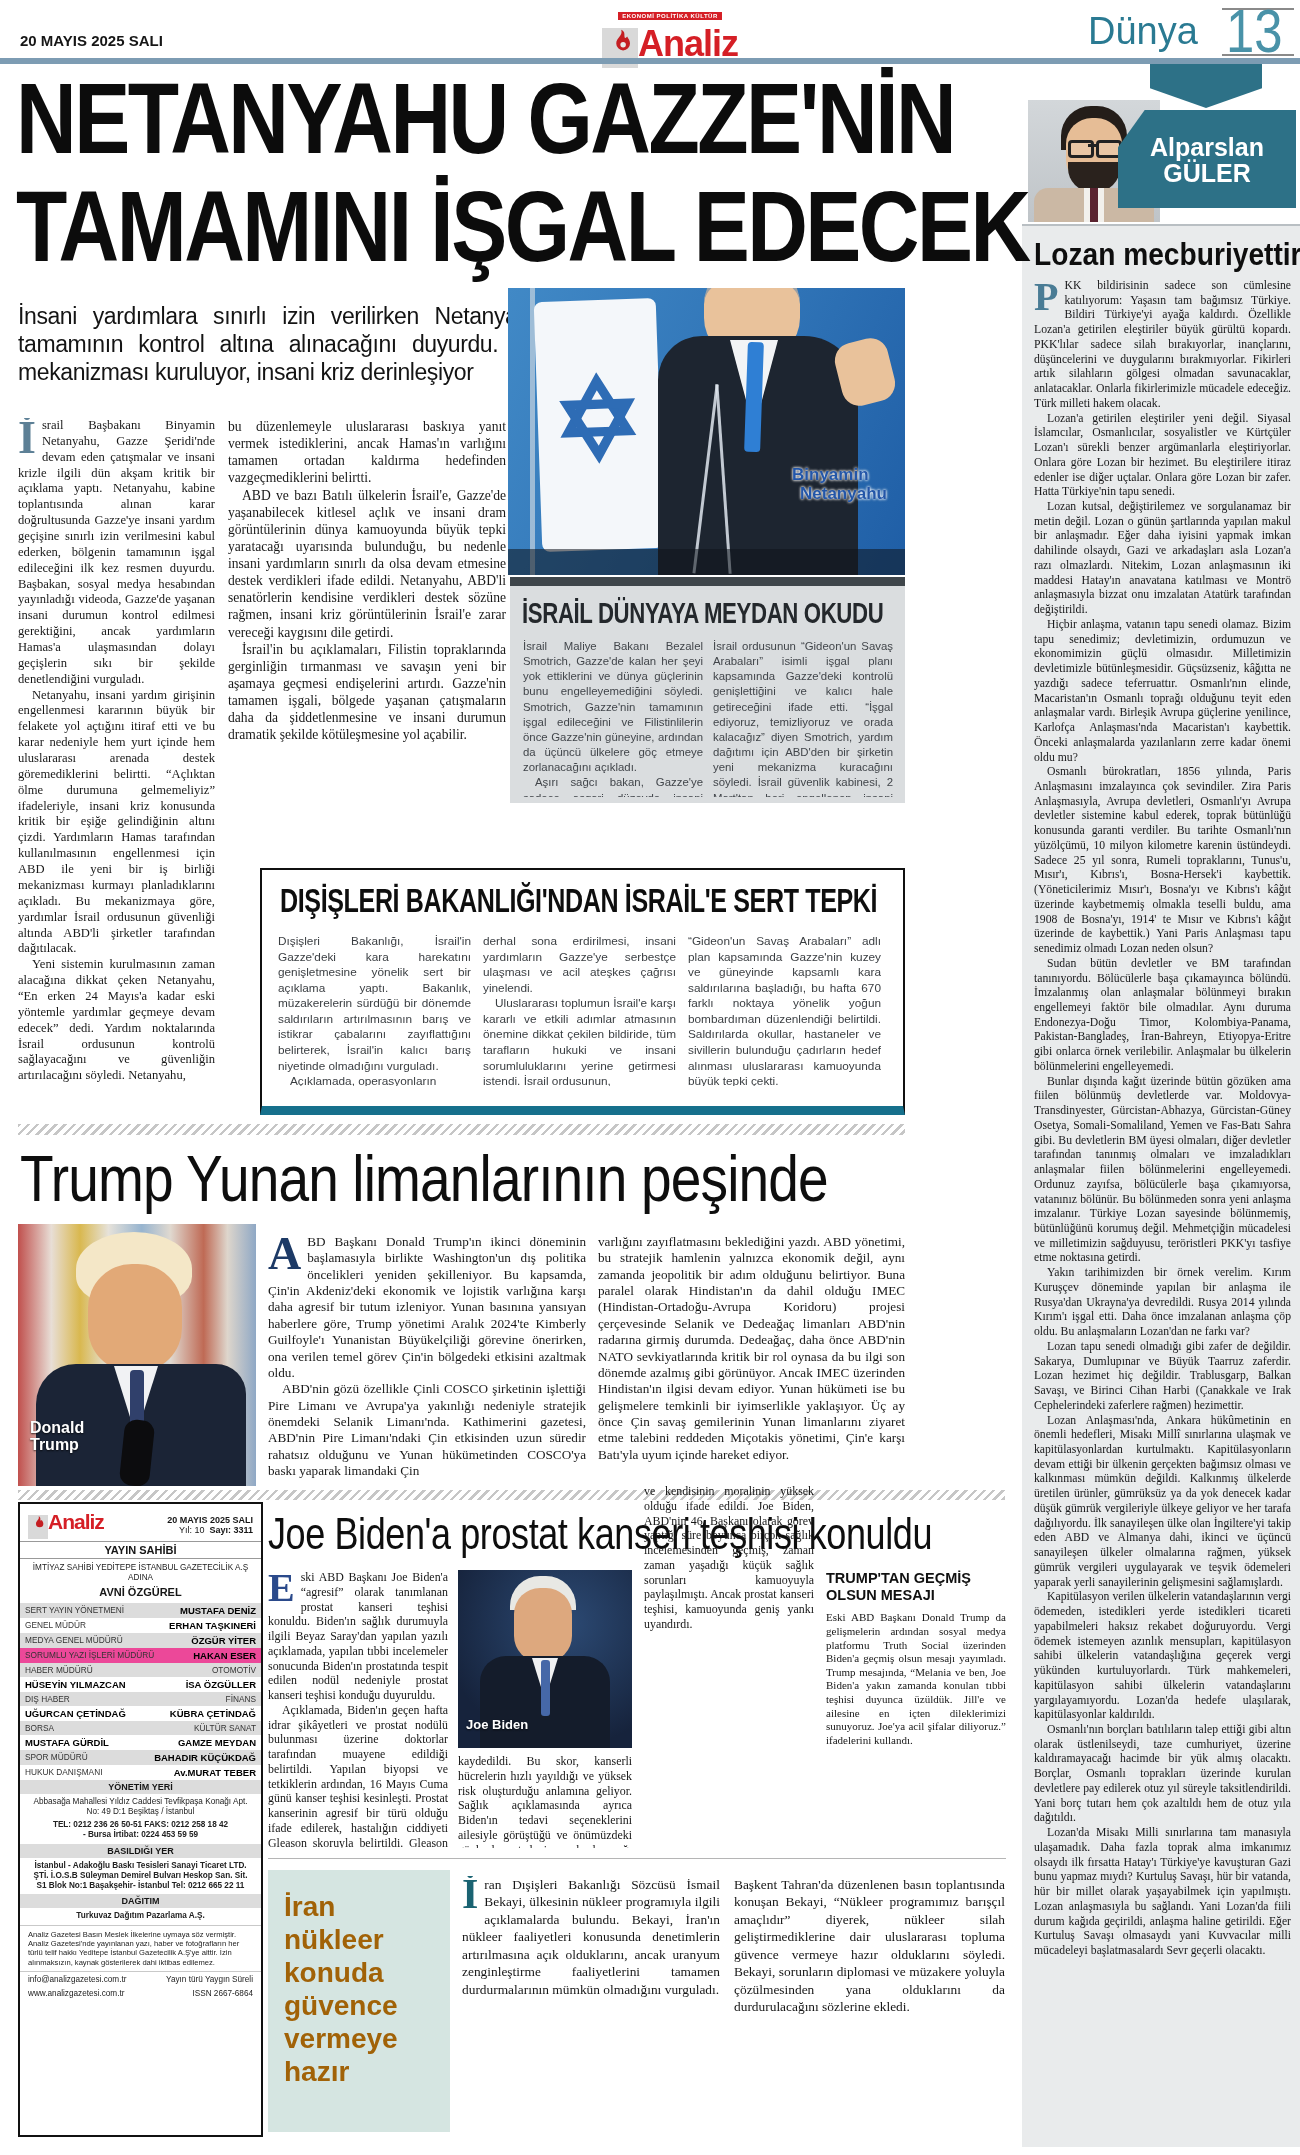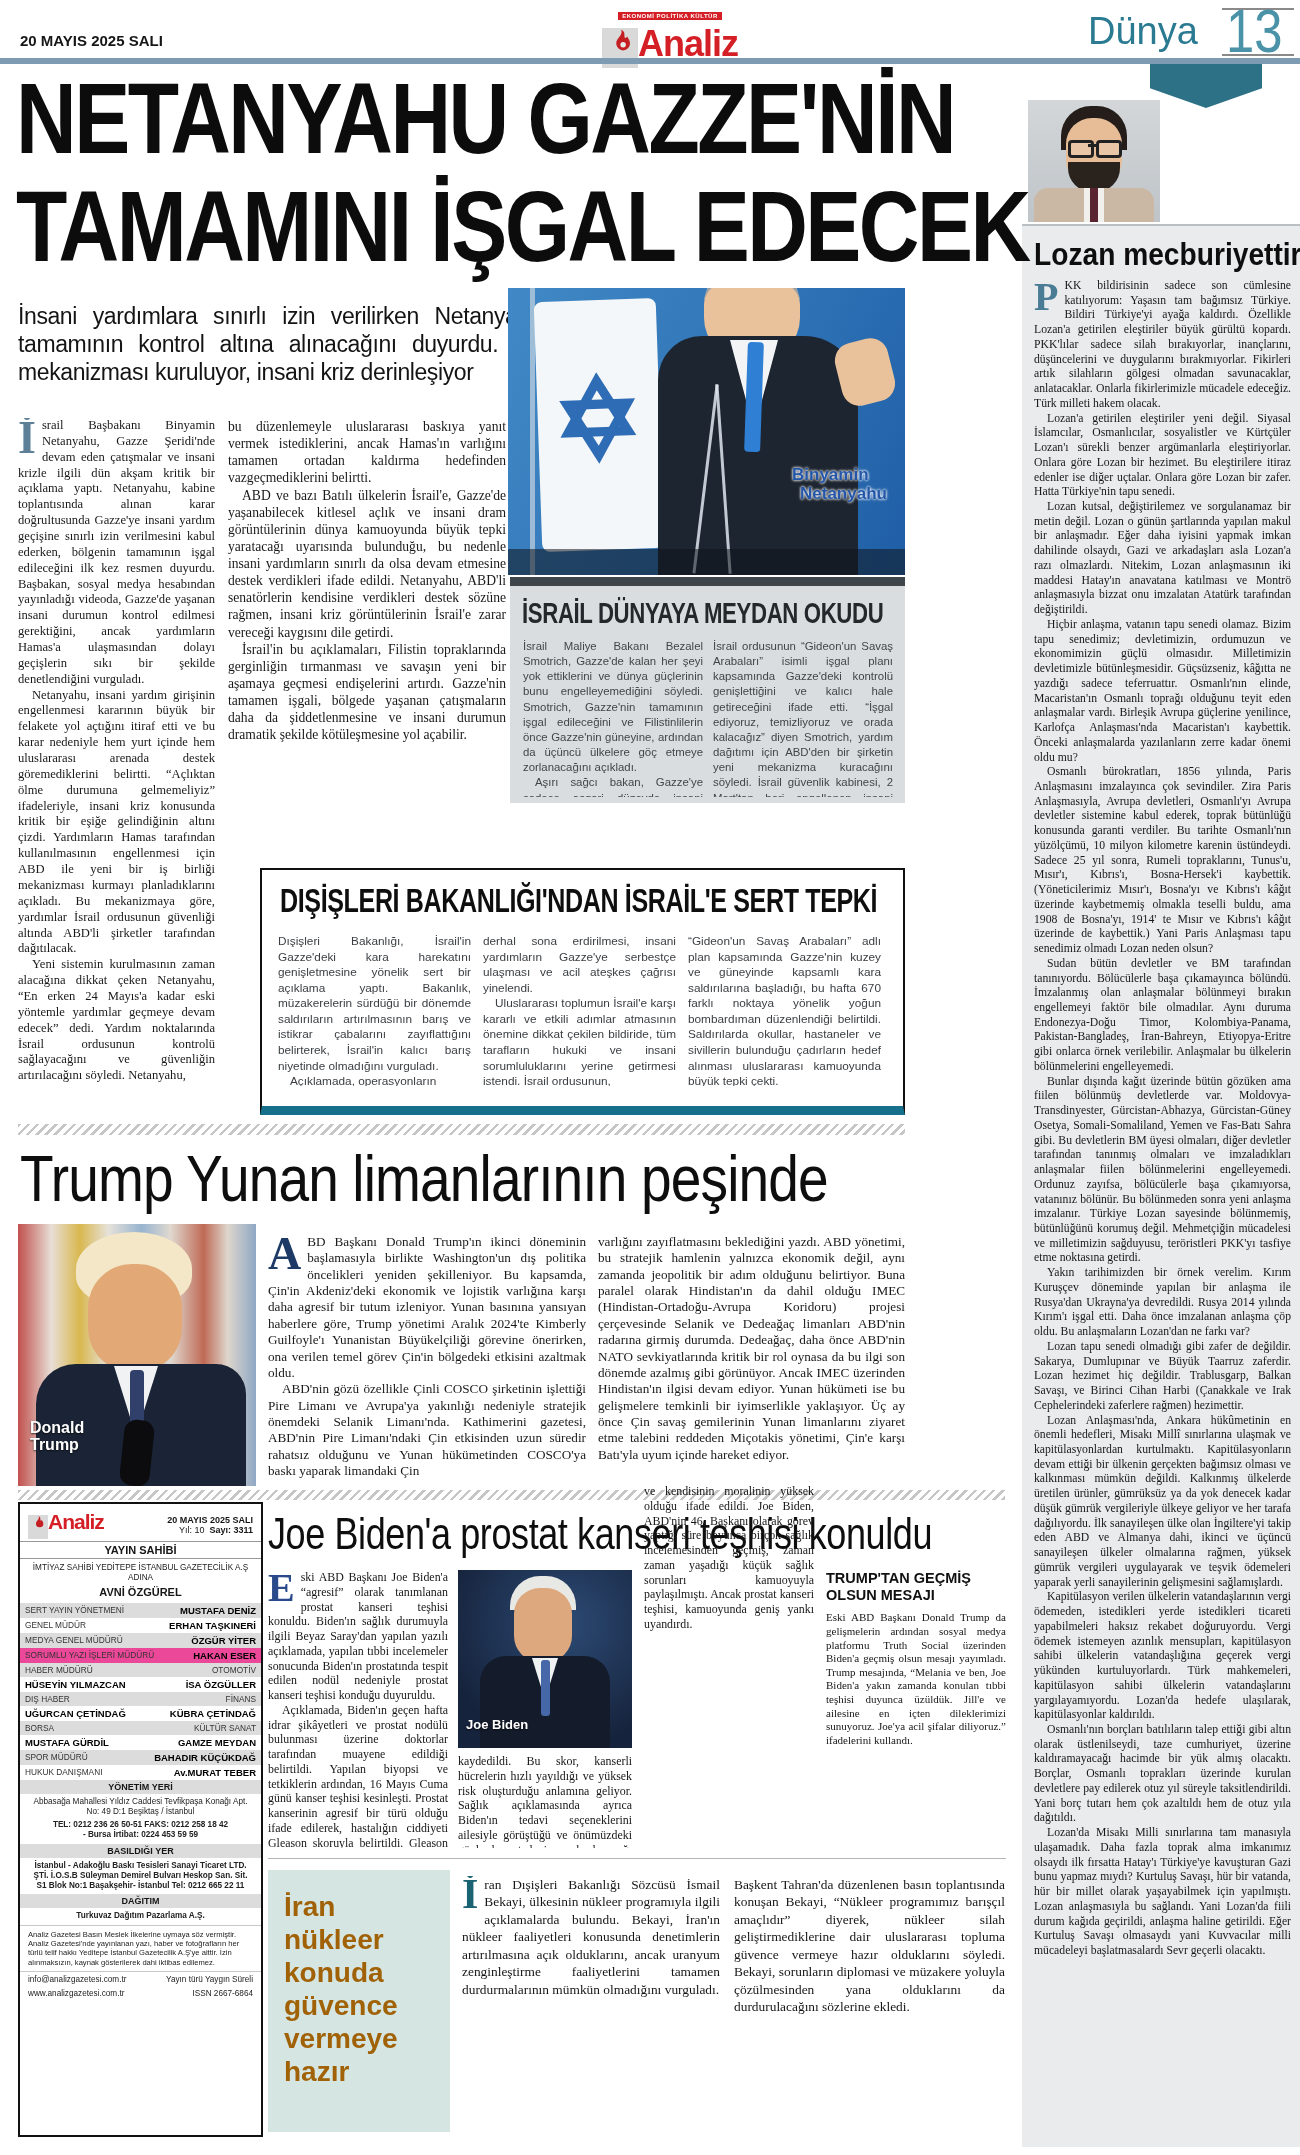--- a/index.html
+++ b/index.html
@@ -86,20 +86,26 @@
     <div class="abs" style="left:38px;top:18px;width:56px;height:68px;background:#e6bd96;border-radius:26px;"></div>
     <div class="abs" style="left:40px;top:40px;width:20px;height:12px;border:3px solid #222;border-radius:4px;background:rgba(255,255,255,.15);"></div>
     <div class="abs" style="left:68px;top:40px;width:20px;height:12px;border:3px solid #222;border-radius:4px;background:rgba(255,255,255,.15);"></div>
     <div class="abs" style="left:60px;top:44px;width:10px;height:3px;background:#222;"></div>
     <div class="abs" style="left:40px;top:62px;width:52px;height:30px;background:#2a221d;border-radius:0 0 24px 24px;"></div>
     <div class="abs" style="left:6px;top:88px;width:120px;height:34px;background:#cbb8a4;border-radius:14px 14px 0 0;"></div>
     <div class="abs" style="left:56px;top:88px;width:20px;height:34px;background:#f2f0ec;"></div>
     <div class="abs" style="left:62px;top:88px;width:8px;height:34px;background:#5a2330;"></div>
   </div>
 
+  <div class="abs nameplate" style="left:1118px;top:110px;width:178px;height:98px;">
+    <div style="margin-top:24px;font-size:25px;font-weight:bold;line-height:1.05;">
+      <div>Alparslan</div>
+      <div>GÜLER</div>
+    </div>
+  </div>
 
   <div class="abs rail-panel" style="left:1022px;top:224px;width:257px;height:1911px;padding:10px 12px 0 12px;">
     <div class="opinion-title"><span class="squeeze" style="transform:scaleX(.88);">Lozan mecburiyettir</span></div>
     <div class="essay" style="margin-top:6px;">
       <p><span class="dc" style="font-size:40px;color:#4a7c95;">P</span><span>KK bildirisinin sadece son cümlesine katılıyorum: Yaşasın tam bağımsız Türkiye. Bildiri Türkiye'yi ayağa kaldırdı. Özellikle Lozan'a getirilen eleştiriler büyük gürültü kopardı. PKK'lılar sadece silah bırakıyorlar, inançlarını, düşüncelerini ve duygularını bırakmıyorlar. Fikirleri artık silahların gölgesi olmadan savunacaklar, anlatacaklar. Onlarla fikirlerimizle mücadele edeceğiz. Türk milleti hakem olacak.</span></p>
       <p>Lozan'a getirilen eleştiriler yeni değil. Siyasal İslamcılar, Osmanlıcılar, sosyalistler ve Kürtçüler Lozan'ı sürekli benzer argümanlarla eleştiriyorlar. Onlara göre Lozan bir hezimet. Bu eleştirilere itiraz edenler ise diğer uçtalar. Onlara göre Lozan bir zafer. Hatta Türkiye'nin tapu senedi.</p>
       <p>Lozan kutsal, değiştirilemez ve sorgulanamaz bir metin değil. Lozan o günün şartlarında yapılan makul bir anlaşmadır. Eğer daha iyisini yapmak imkan dahilinde olsaydı, Gazi ve arkadaşları asla Lozan'a razı olmazlardı. Nitekim, Lozan anlaşmasının iki maddesi Hatay'ın anavatana katılması ve Montrö anlaşmasıyla bizzat onu imzalatan Atatürk tarafından değiştirildi.</p>
       <p>Hiçbir anlaşma, vatanın tapu senedi olamaz. Bizim tapu senedimiz; devletimizin, ordumuzun ve ekonomimizin güçlü olmasıdır. Milletimizin devletimizle bütünleşmesidir. Güçsüzseniz, kâğıtta ne yazdığı sadece teferruattır. Osmanlı'nın elinde, Macaristan'ın Osmanlı toprağı olduğunu teyit eden anlaşmalar vardı. Birleşik Avrupa güçlerine yenilince, Karlofça Anlaşması'nda Macaristan'ı kaybettik. Önceki anlaşmalarda yazılanların zerre kadar önemi oldu mu?</p>
       <p>Osmanlı bürokratları, 1856 yılında, Paris Anlaşmasını imzalayınca çok sevindiler. Zira Paris Anlaşmasıyla, Avrupa devletleri, Osmanlı'yı Avrupa devletler sistemine kabul ederek, toprak bütünlüğü konusunda garanti verdiler. Bu tarihte Osmanlı'nın yüzölçümü, 10 milyon kilometre karenin üstündeydi. Sadece 25 yıl sonra, Rumeli topraklarını, Tunus'u, Mısır'ı, Kıbrıs'ı, Bosna-Hersek'i kaybettik. (Yöneticilerimiz Mısır'ı, Bosna'yı ve Kıbrıs'ı kâğıt üzerinde kaybetmemiş olmakla teselli buldu, ama 1908 de Bosna'yı, 1914' te Mısır ve Kıbrıs'ı kâğıt üzerinde de kaybettik.) Yani Paris Anlaşması tapu senedimiz olmadı Lozan neden olsun?</p>
       <p>Sudan bütün devletler ve BM tarafından tanınıyordu. Bölücülerle başa çıkamayınca bölündü. İmzalanmış olan anlaşmalar bölünmeyi bırakın engellemeyi faktör bile olmadılar. Aynı duruma Endonezya-Doğu Timor, Kolombiya-Panama, Pakistan-Bangladeş, İran-Bahreyn, Etiyopya-Eritre gibi onlarca örnek verilebilir. Anlaşmalar bu ülkelerin bölünmelerini engelleyemedi.</p>

